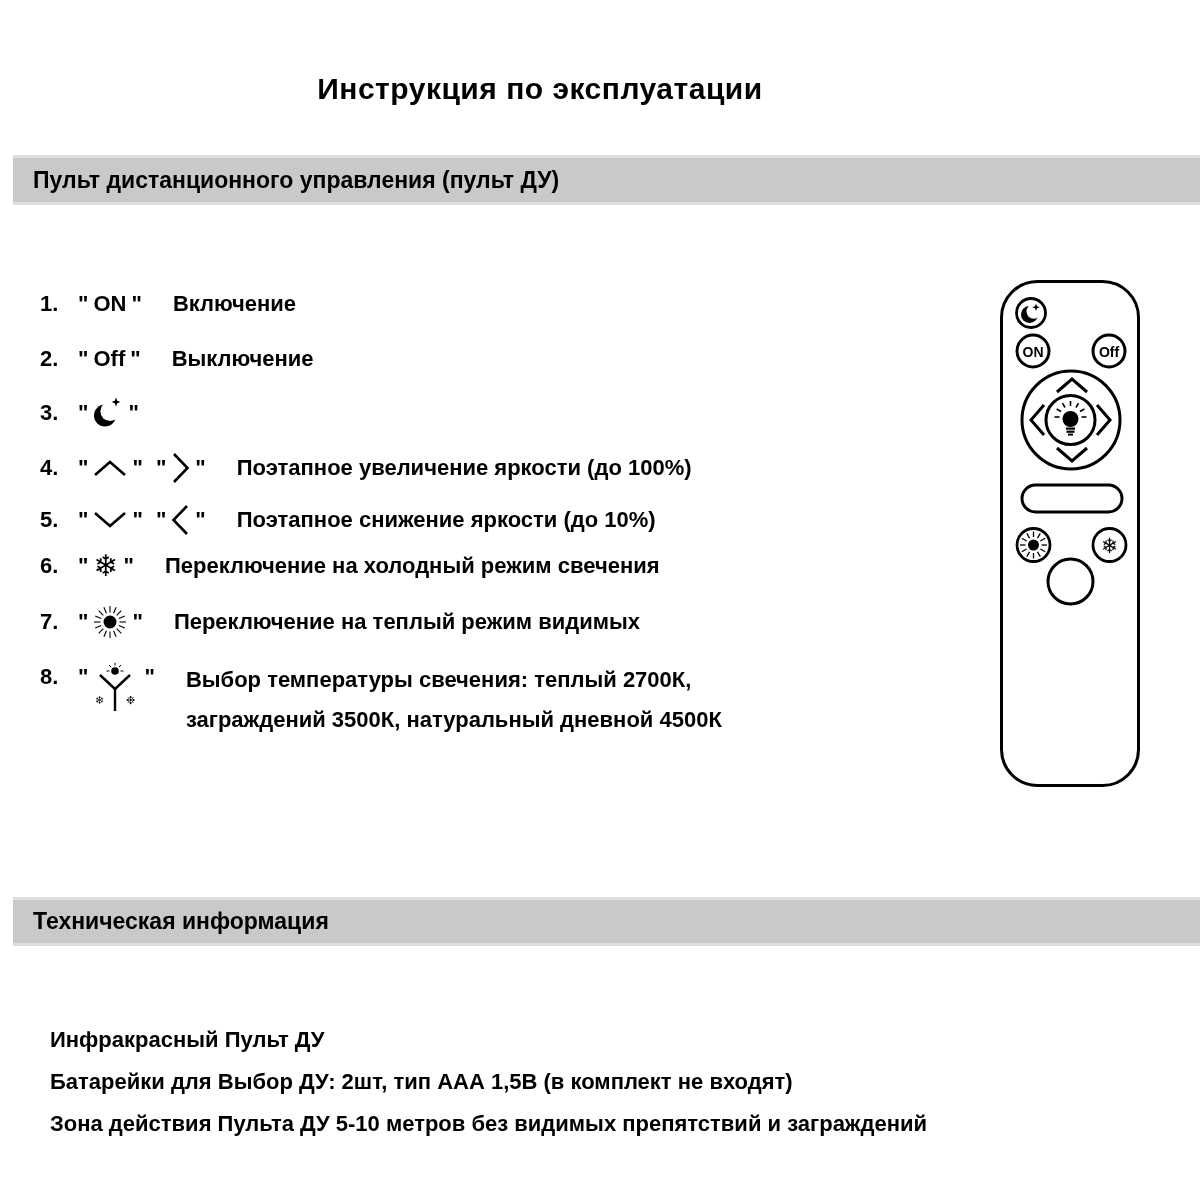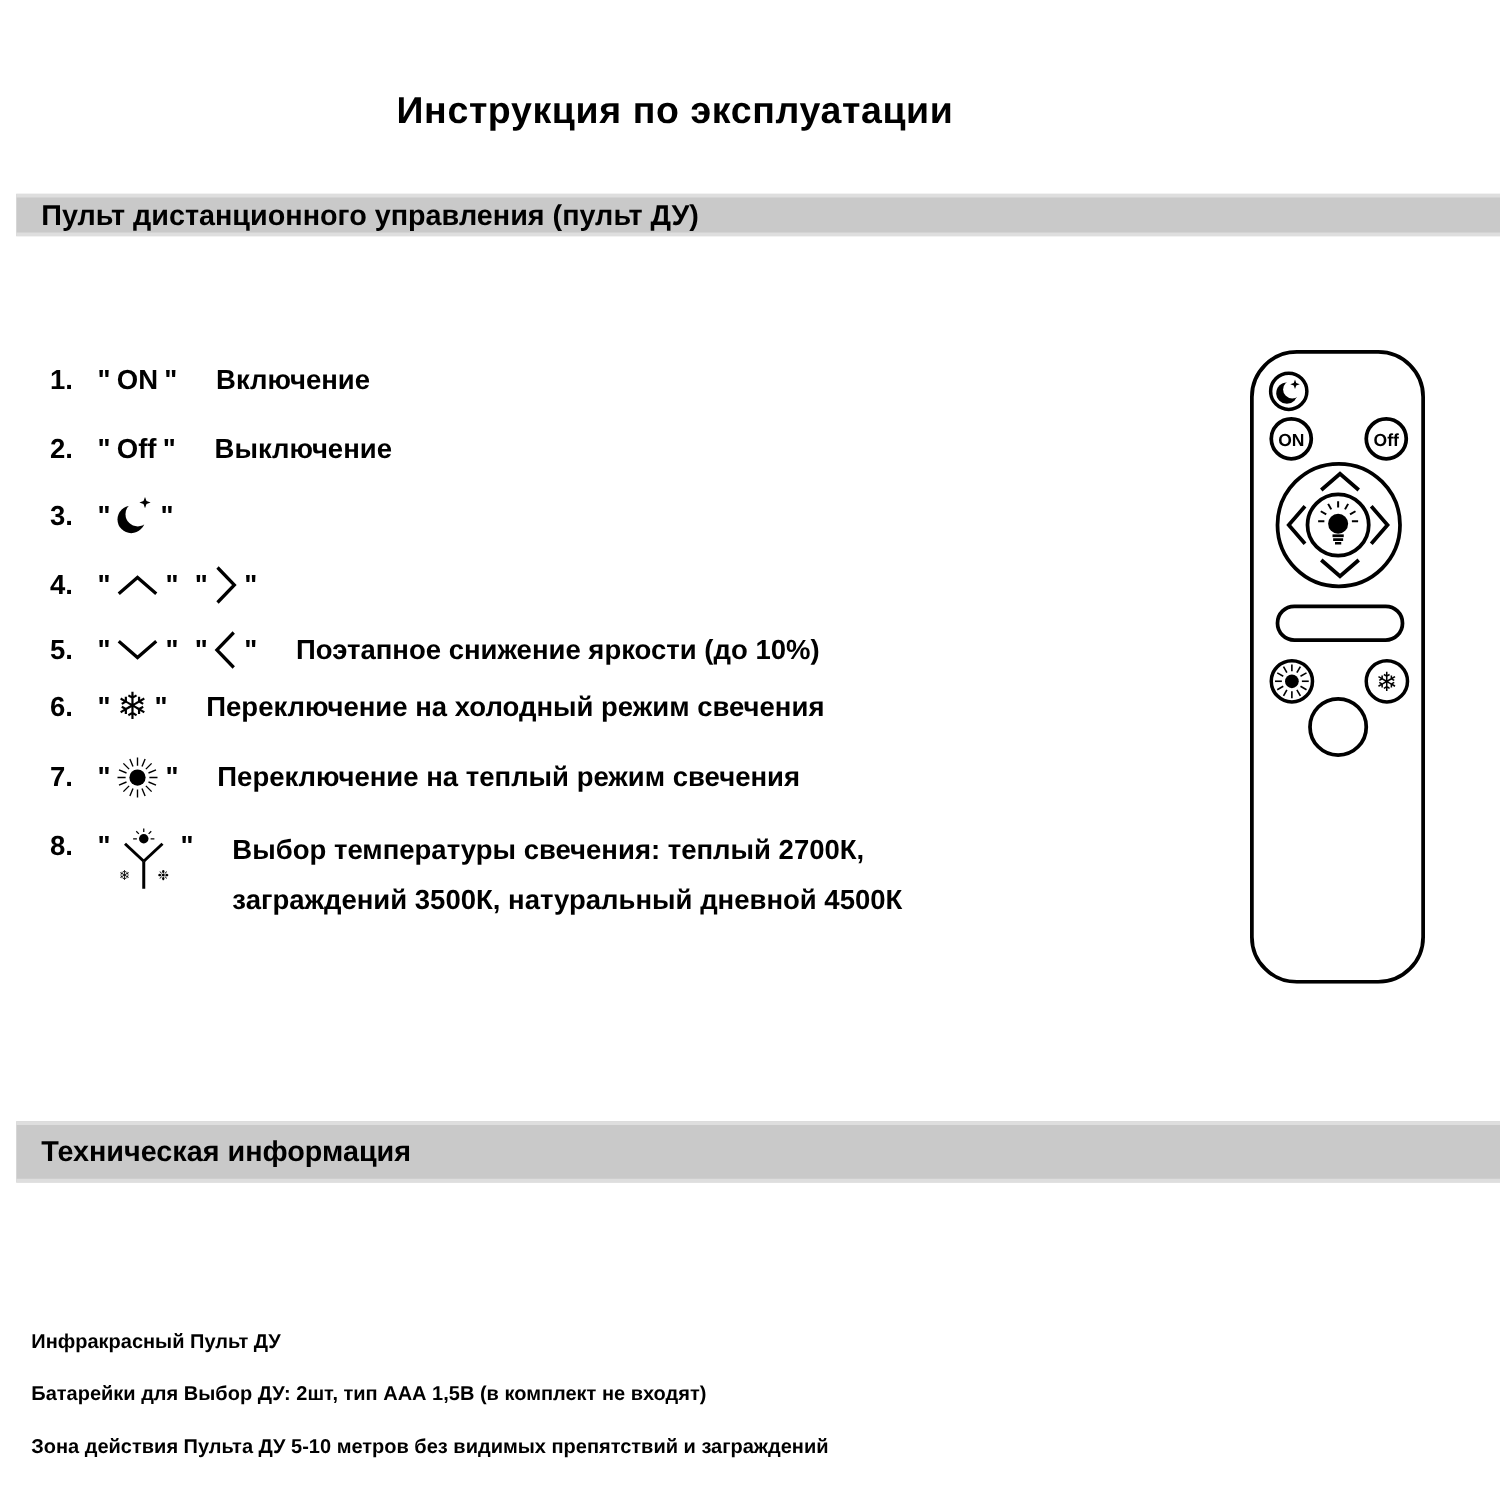--- a/index.html
+++ b/index.html
@@ -3,35 +3,35 @@
 <meta charset="utf-8">
 <style>
   html,body{margin:0;padding:0;}
   body{
     width:1200px;height:1200px;background:#ffffff;position:relative;overflow:hidden;
     font-family:"Liberation Sans","DejaVu Sans",sans-serif;font-weight:700;color:#000;
   }
   .abs{position:absolute;}
   .page-title{top:72px;left:0;width:1080px;text-align:center;font-size:30px;letter-spacing:0.5px;}
   .section-bar{
-    left:13px;width:1187px;height:34px;background:#c9c9c9;
+    left:13px;width:1187px;height:50px;background:#c9c9c9;
     box-shadow:inset 0 3px 0 #dedede, inset 0 -3px 0 #dedede;
     display:flex;align-items:center;
   }
   .section-bar .bar-label{font-size:23px;padding-left:20px;}
   .item{left:40px;display:flex;align-items:center;font-size:22px;white-space:nowrap;}
   .num{width:33px;flex:none;}
   .q{margin:0 5px;}
   .txt{margin-left:26px;}
   .grp-gap{margin-left:8px;}
   .icon{display:flex;align-items:center;justify-content:center;line-height:0;}
   .glyph{font-family:"DejaVu Sans",sans-serif;font-size:30px;line-height:1;}
   svg{display:block;}
   svg .ln{stroke:#000;fill:none;}
-  .tech-line{left:25px;font-size:16px;margin-top:38px;}
+  .tech-line{left:50px;font-size:22px;}
   .item8{align-items:flex-start;}
   .item8 .num,.item8 .q{line-height:34px;}
   .two-line{margin-left:26px;line-height:40px;}
 </style>
 </head>
 <body>
 
 <div class="abs page-title">Инструкция по эксплуатации</div>
 
 <div class="abs section-bar" style="top:155px;">
@@ -76,20 +76,21 @@
       </svg>
   </span>
   <span class="q">"</span>
   <span class="q grp-gap">"</span>
   <span class="icon">
     <svg width="19" height="32" viewBox="0 0 19 32">
         <polyline class="ln" points="3,2 16.5,16 3,30" stroke-width="2.6"></polyline>
       </svg>
   </span>
   <span class="q">"</span>
+  <span class="txt">Поэтапное увеличение яркости (до 100%)</span>
 </div>
 
 <div class="abs item" style="top:504px;">
   <span class="num">5.</span>
   <span class="q">"</span>
   <span class="icon">
     <svg width="34" height="18" viewBox="0 0 34 18">
         <polyline class="ln" points="2,2 17,15 32,2" stroke-width="2.6"></polyline>
       </svg>
   </span>
@@ -132,21 +133,21 @@
         <line x1="10.3" y1="23.7" x2="5.7" y2="28.3"></line>
           <line x1="13.4" y1="25.8" x2="10.9" y2="31.8"></line>
         <line x1="17" y1="26.5" x2="17" y2="33"></line>
           <line x1="20.6" y1="25.8" x2="23.1" y2="31.8"></line>
         <line x1="23.7" y1="23.7" x2="28.3" y2="28.3"></line>
           <line x1="25.8" y1="20.6" x2="31.8" y2="23.1"></line>
       </g>
     </svg>
   </span>
   <span class="q">"</span>
-  <span class="txt">Переключение на теплый режим свечения</span>
+  <span class="txt">Переключение на теплый режим видимых</span>
 </div>
 
 <div class="abs item item8" style="top:660px;">
   <span class="num">8.</span>
   <span class="q">"</span>
   <span class="icon" style="margin-top:2px;">
     <svg width="46" height="52" viewBox="0 0 46 52">
       <circle cx="22" cy="9" r="3.8" fill="#000"></circle>
       <g class="ln" stroke-width="1">
         <line x1="27.5" y1="9" x2="30.5" y2="9"></line>

